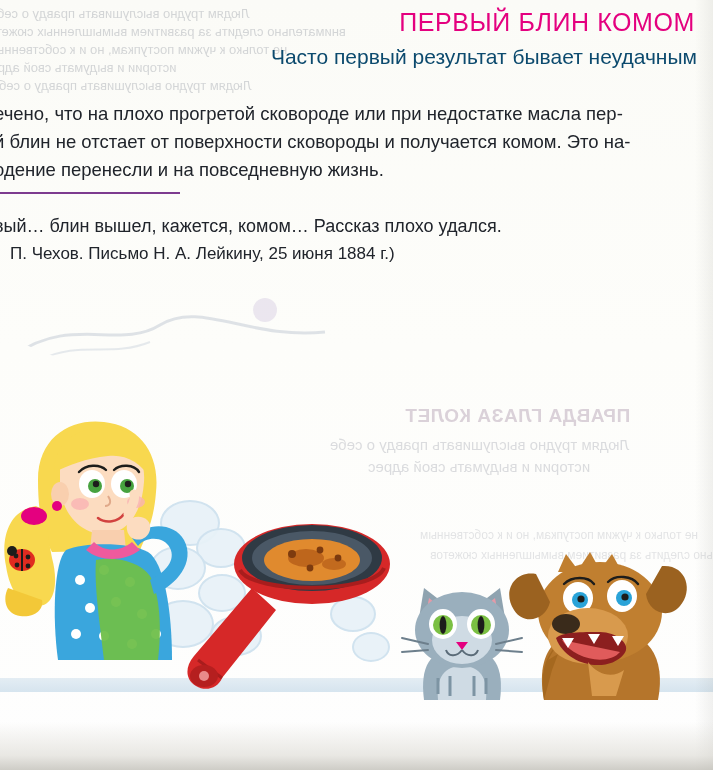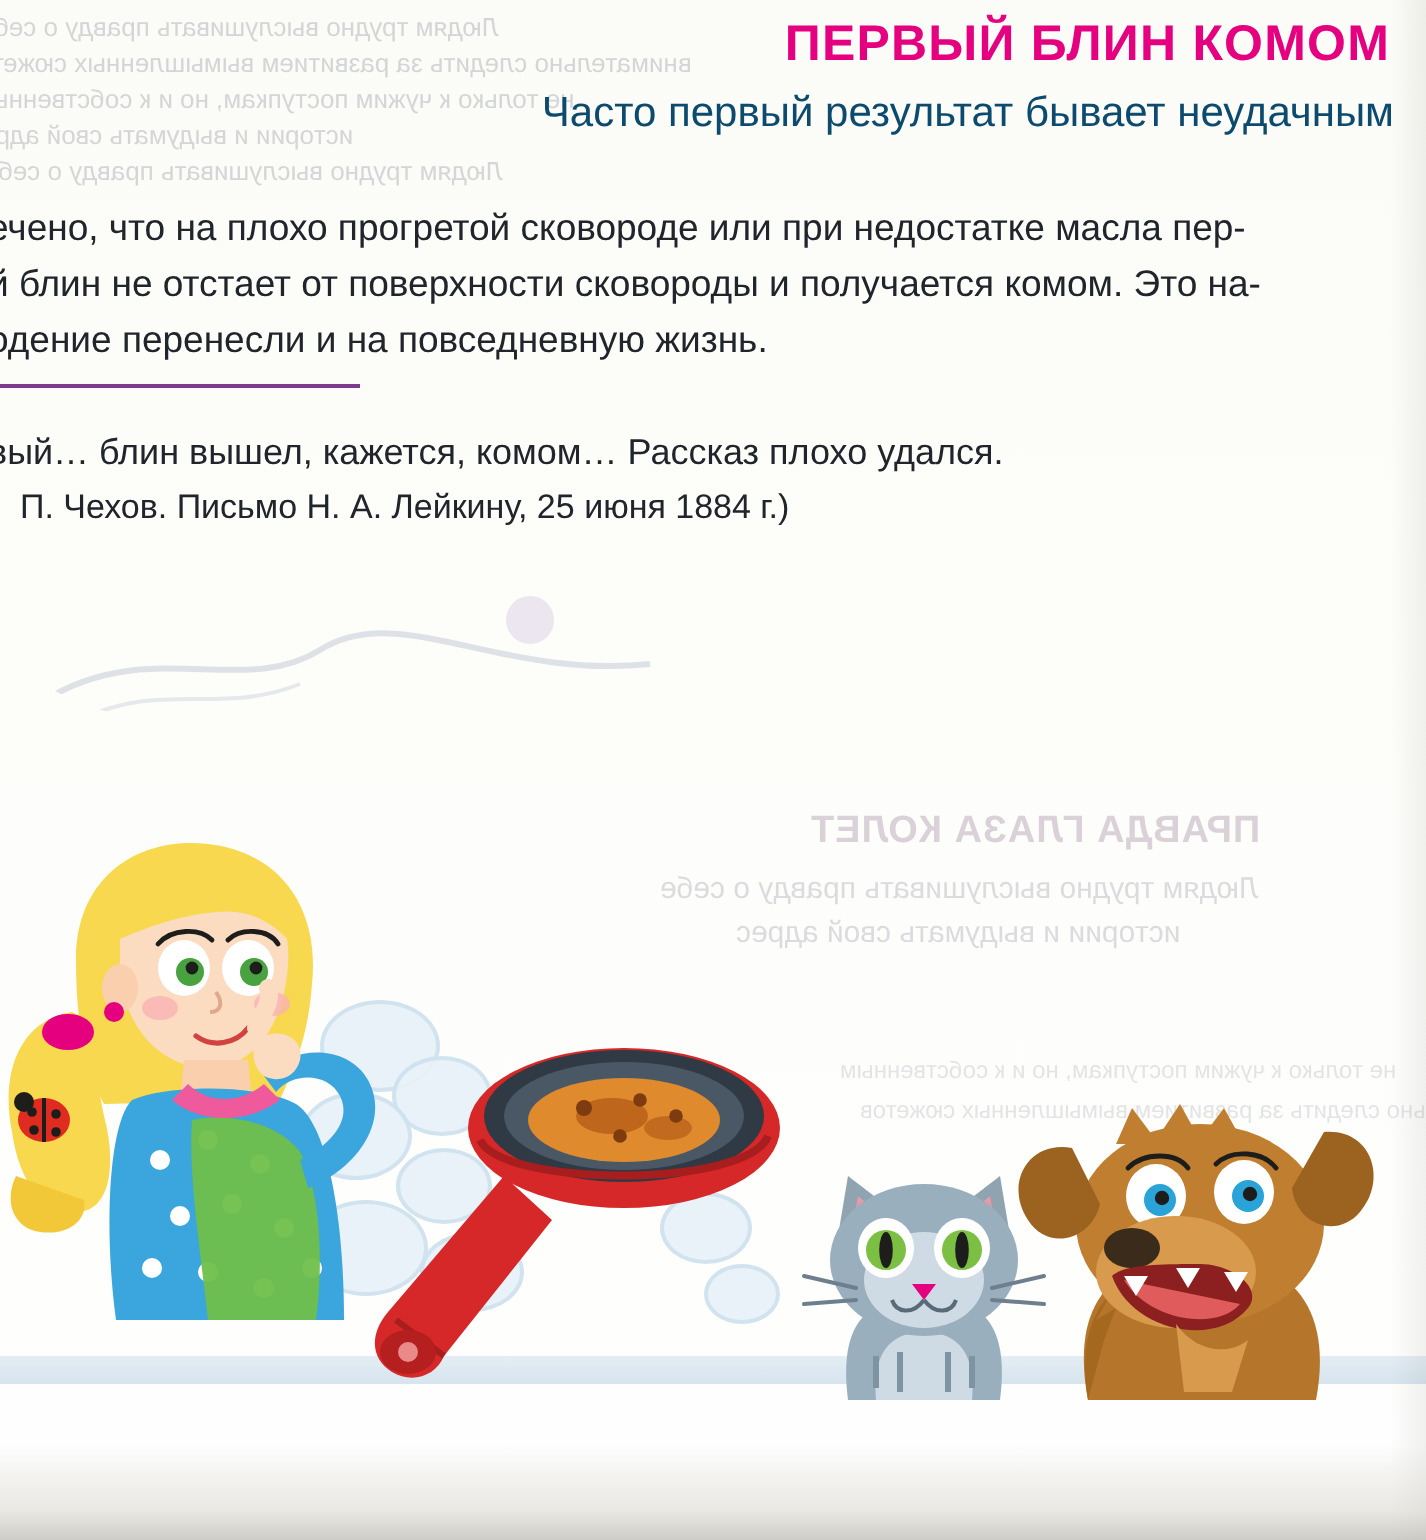--- a/index.html
+++ b/index.html
@@ -68,21 +68,21 @@
     opacity: .30;
   }
 
   
   .headline {
     position: absolute;
     right: 18px;
     top: 8px;
     text-align: right;
     color: #e4007f;
-    font-weight: bold;
+    font-weight: normal;
     font-size: 25px;
     letter-spacing: 0.6px;
     white-space: nowrap;
   }
   .subhead {
     position: absolute;
     right: 16px;
     top: 45px;
     text-align: center;
     color: #0c4a6e;

